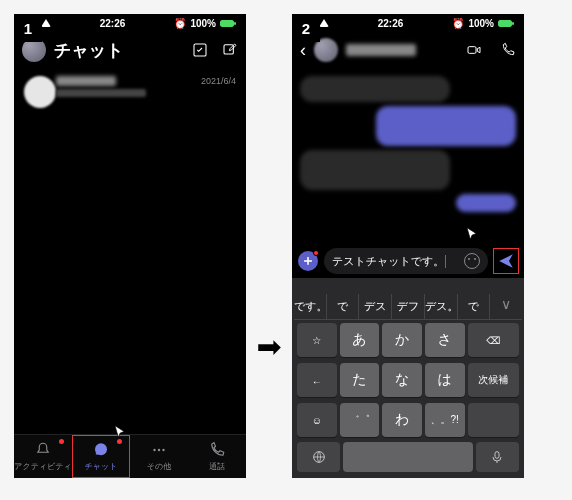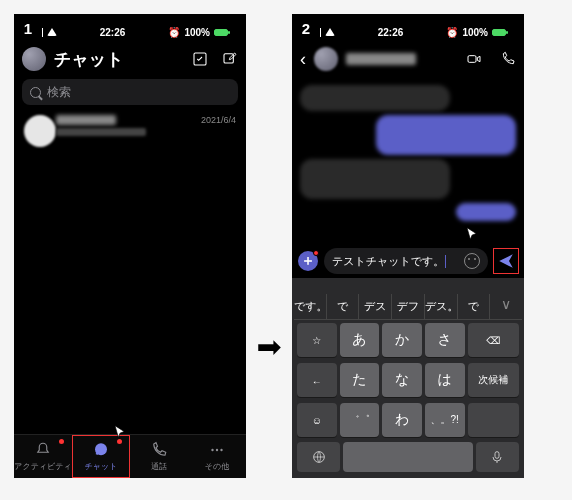--- a/index.html
+++ b/index.html
@@ -3,21 +3,21 @@
 <meta charset="utf-8">
 <style>
   * { margin:0; padding:0; box-sizing:border-box; font-family:-apple-system,"Hiragino Sans",sans-serif; }
   body { background:#f5f5f5; padding:14px; display:flex; align-items:flex-start; }
   .step-wrap { position:relative; }
   .step-num { position:absolute; top:0; left:0; z-index:10; background:#000; color:#fff; width:28px; height:28px; display:flex; align-items:center; justify-content:center; font-weight:600; font-size:15px; }
   .phone { width:232px; height:464px; background:#000; color:#fff; position:relative; overflow:hidden; }
   .arrow-between { width:46px; text-align:center; font-size:30px; align-self:center; padding-top:200px; }
 
   
-  .status { height:18px; display:flex; align-items:center; justify-content:space-between; padding:0 18px; font-size:10px; font-weight:600;margin-top:9px; }
+  .status { height:18px; display:flex; align-items:center; justify-content:space-between; padding:0 12px; font-size:10px; font-weight:600; }
   .status .left, .status .right { display:flex; align-items:center; gap:4px; }
   .sig { display:flex; align-items:flex-end; gap:1px; }
   .sig span { width:2px; background:#fff; }
   .sig span:nth-child(1){height:3px} .sig span:nth-child(2){height:5px} .sig span:nth-child(3){height:7px} .sig span:nth-child(4){height:9px}
   .wifi { width:0; height:0; border-left:5px solid transparent; border-right:5px solid transparent; border-bottom:8px solid #fff; border-radius:2px; position:relative; }
   .batt { width:14px; height:7px; border:1px solid #4cd964; border-radius:2px; position:relative; }
   .batt::after { content:""; position:absolute; right:-3px; top:1px; width:2px; height:3px; background:#4cd964; border-radius:1px;}
   .batt .fill { background:#4cd964; height:100%; width:100%; }
 
   
@@ -115,24 +115,20 @@
             <rect x="3" y="3" width="18" height="18" rx="2" fill="none" stroke="#fff" stroke-width="1.6"></rect>
             <path d="M8 12l2 2 5-5" fill="none" stroke="#fff" stroke-width="1.6"></path>
           </svg>
         <svg class="ic" viewBox="0 0 24 24">
             <rect x="3" y="4" width="14" height="14" rx="2" fill="none" stroke="#fff" stroke-width="1.6"></rect>
             <path d="M19 3l2 2-7 7-3 1 1-3 7-7z" fill="none" stroke="#fff" stroke-width="1.4"></path>
           </svg>
       </div>
     </div>
 
-    <div class="search">
-      <div class="mag"></div>
-      <span>検索</span>
-    </div>
 
     <div class="chat-row">
       <div class="av"></div>
       <div class="body">
         <div class="name"></div>
         <div class="prev"></div>
       </div>
       <div class="date">2021/6/4</div>
     </div>
 
@@ -151,31 +147,31 @@
       <div class="tab active highlight" style="position:relative">
         <span class="dot-red"></span>
         <svg class="ic" viewBox="0 0 24 24">
             <circle cx="12" cy="11" r="8" fill="#7b83eb"></circle>
             <path d="M6 18l2-3" stroke="#7b83eb" stroke-width="3"></path>
           </svg>
         <span>チャット</span>
       </div>
       <div class="tab">
         <svg class="ic" viewBox="0 0 24 24">
-            <path d="M5 4c0 8 7 15 15 15l1-4-5-2-2 2c-3-1-5-3-6-6l2-2-2-5-3 2z" fill="none" stroke="#8e8e93" stroke-width="1.5"></path>
-          </svg>
-        <span>通話</span>
-      </div>
-      <div class="tab">
-        <svg class="ic" viewBox="0 0 24 24">
             <circle cx="6" cy="12" r="1.6" fill="#8e8e93"></circle>
             <circle cx="12" cy="12" r="1.6" fill="#8e8e93"></circle>
             <circle cx="18" cy="12" r="1.6" fill="#8e8e93"></circle>
           </svg>
         <span>その他</span>
+      </div>
+      <div class="tab">
+        <svg class="ic" viewBox="0 0 24 24">
+            <path d="M5 4c0 8 7 15 15 15l1-4-5-2-2 2c-3-1-5-3-6-6l2-2-2-5-3 2z" fill="none" stroke="#8e8e93" stroke-width="1.5"></path>
+          </svg>
+        <span>通話</span>
       </div>
     </div>
   </div>
 </div>
 
 <div class="arrow-between">➡</div>
 
 <div class="step-wrap">
   <div class="step-num">2</div>
   <div class="phone" style="display:flex;flex-direction:column;">

